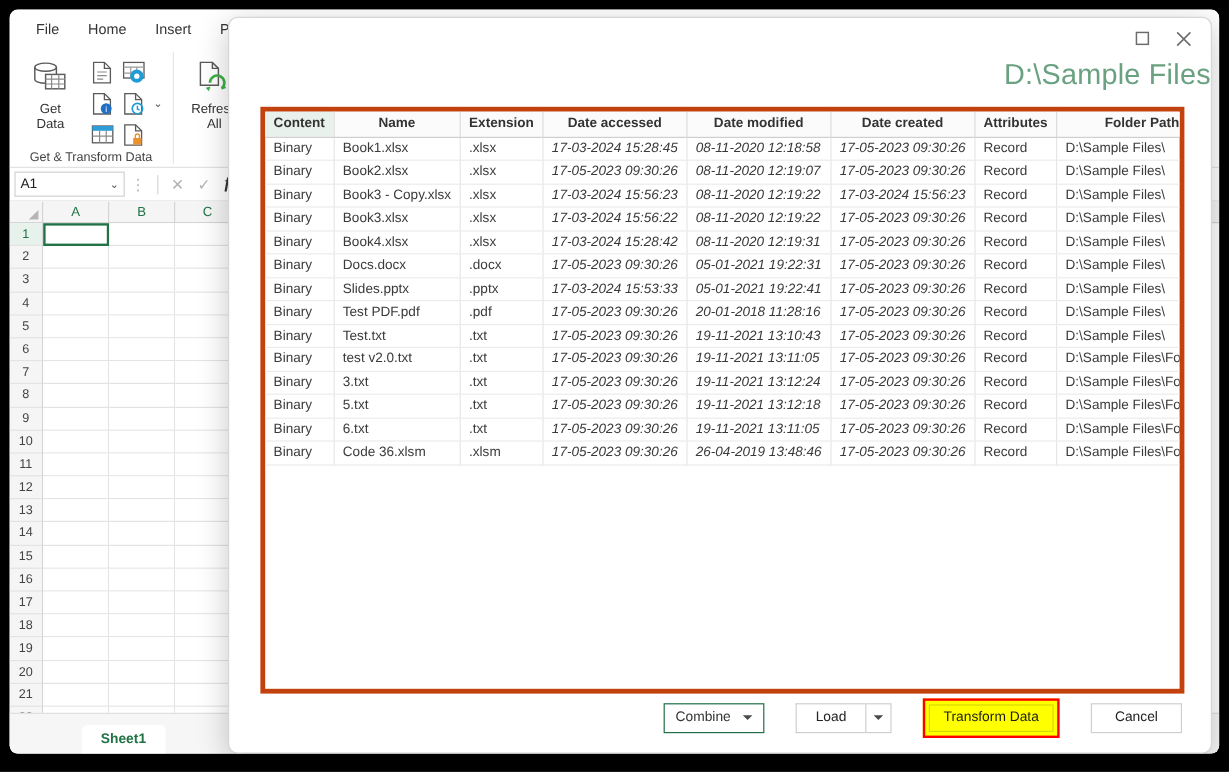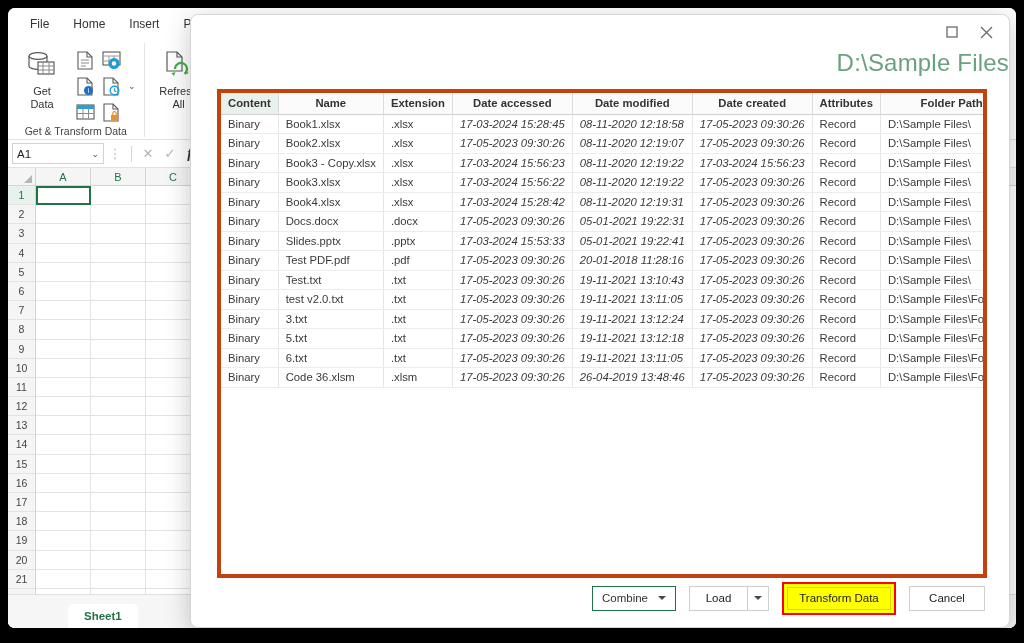--- a/index.html
+++ b/index.html
@@ -166,21 +166,21 @@
   .c-ext     { width: 68px; }
   .c-acc     { width: 128px; margin-top: 16px; }
   .c-mod     { width: 128px; }
   .c-cre     { width: 128px; }
   .c-attr    { width: 70px; }
   .c-path    { width: 118px; }
 
   .dlg-footer {
     position: absolute; left: 0; bottom: 0; width: 100%; height: 58px;
     display: flex; align-items: center; justify-content: flex-end;
-    padding-right: 24px; gap: 13px;
+    padding-right: 24px; gap: 26px;
   }
   .btn {
     height: 25px; min-width: 76px;
     font-size: 11.5px; color: #222; background: #ffffff;
     border: 1px solid #cfcfcf;
     display: flex; align-items: center; justify-content: center;
     padding: 0 10px; white-space: nowrap;
   }
   .btn-combine { border: 1px solid #1e7145; color:#333; display:flex; gap:10px; padding: 0 9px; }
   .split { display: flex; }

